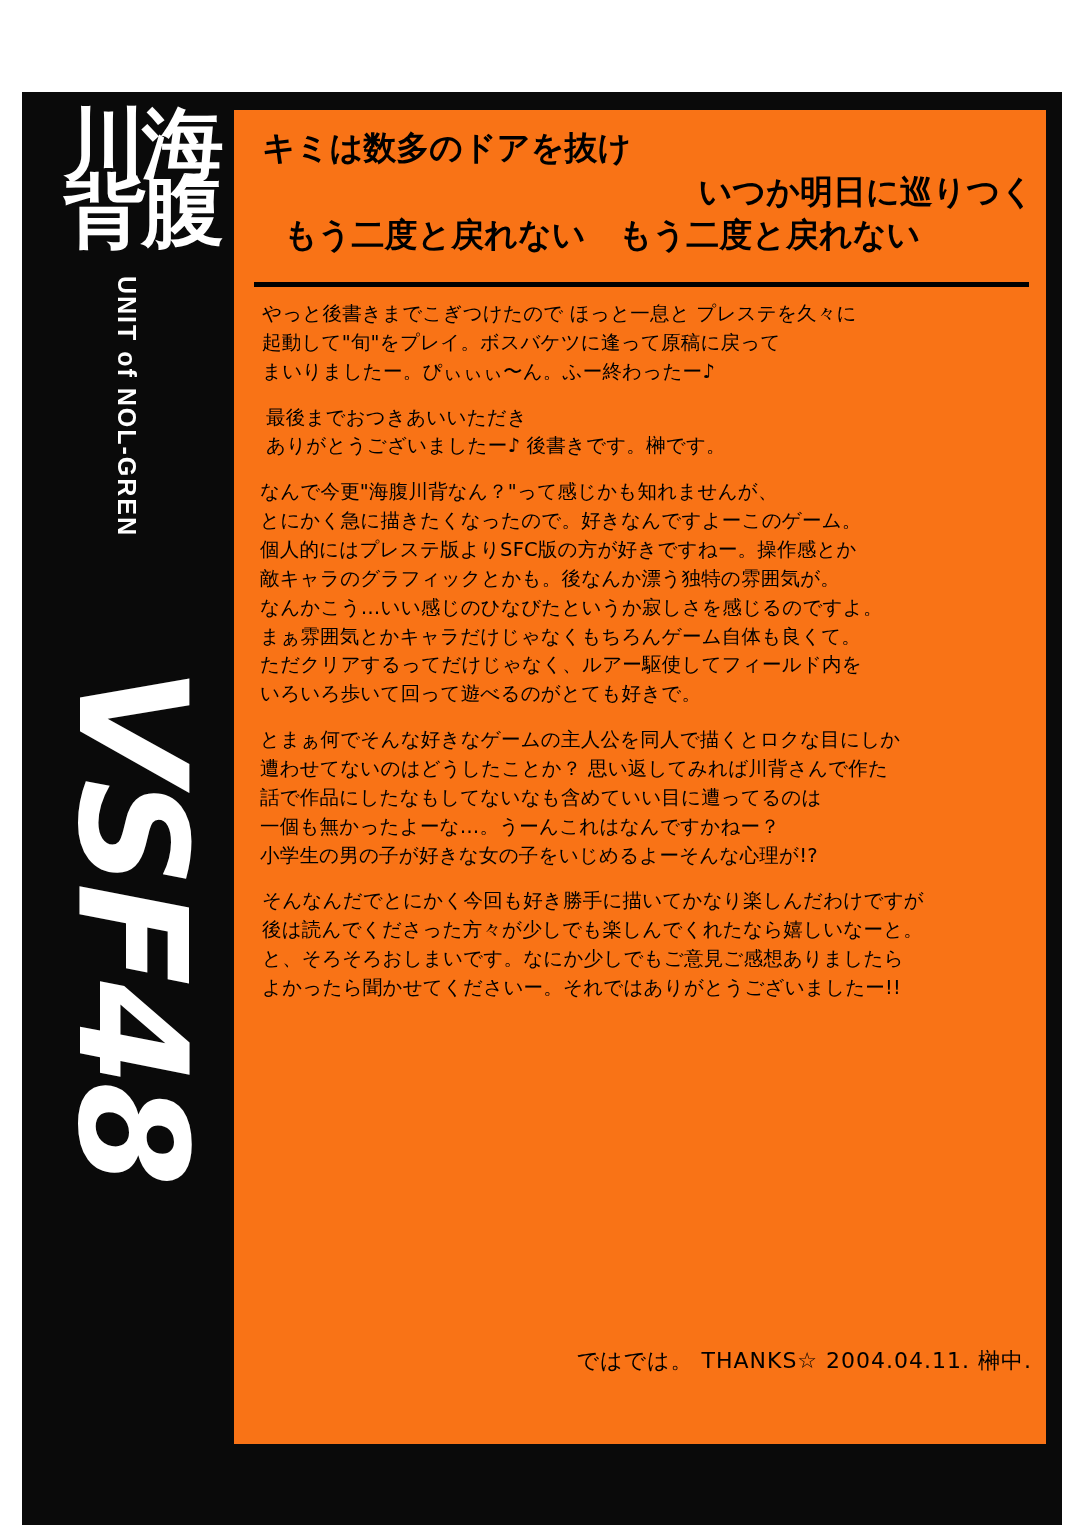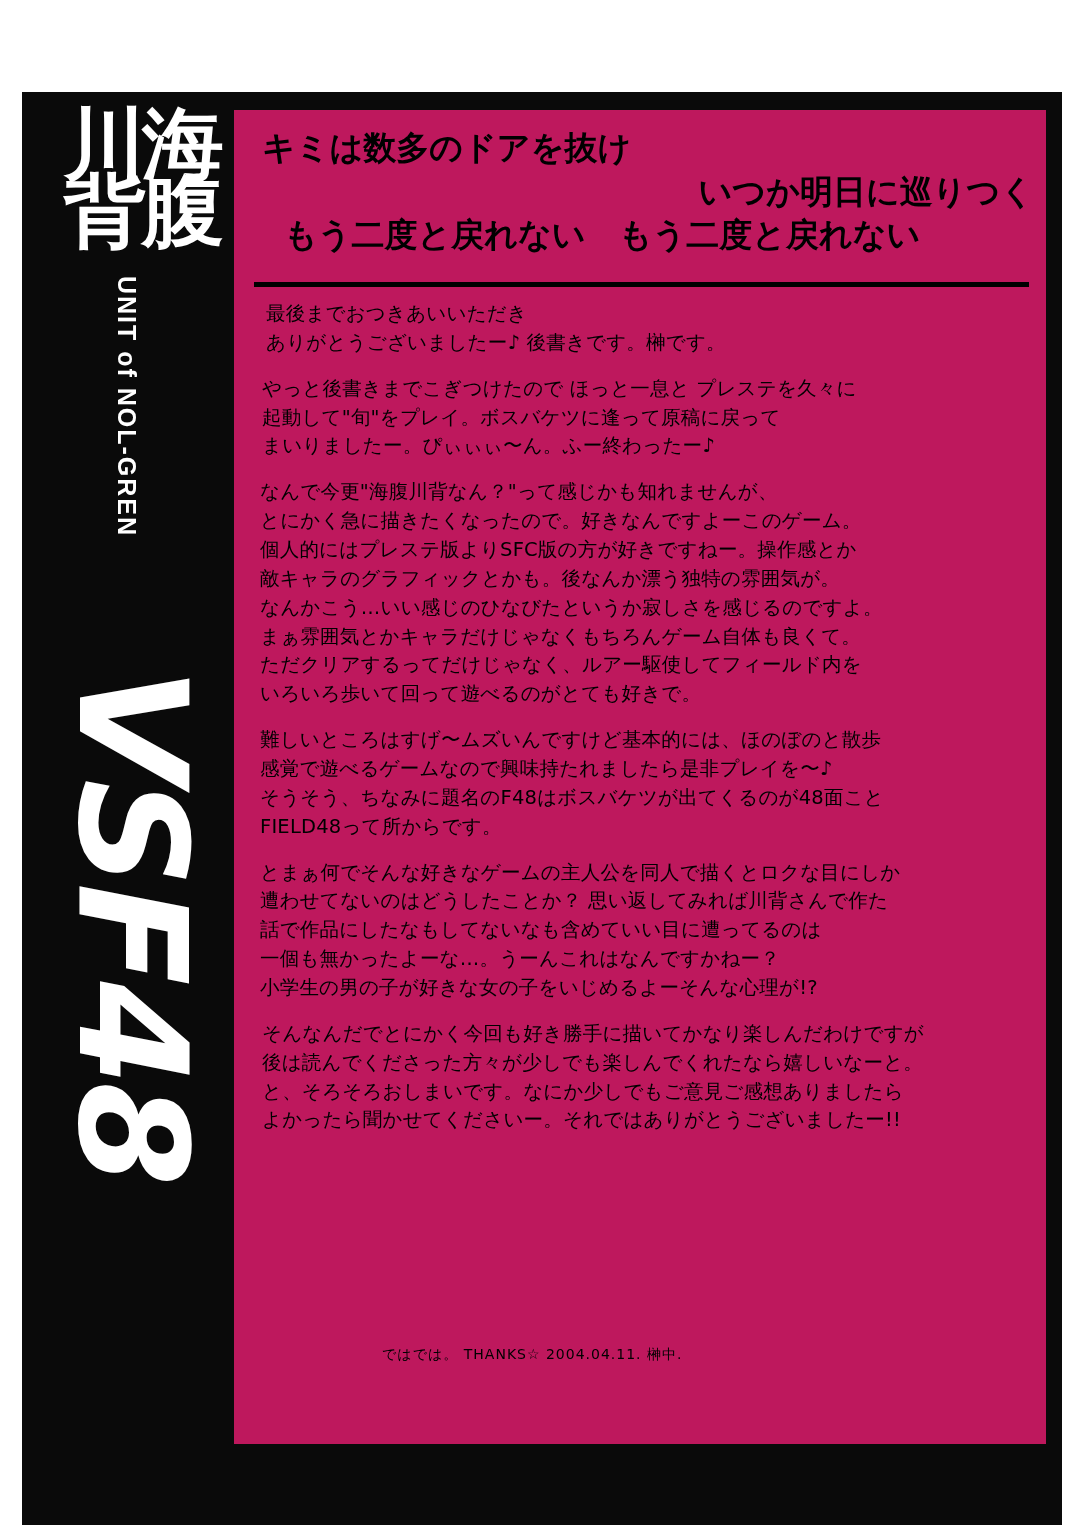--- a/index.html
+++ b/index.html
@@ -97,21 +97,21 @@
     font-style: italic;
   }
 
   
   .content-card {
     position: absolute;
     left: 234px;
     top: 110px;
     width: 812px;
     height: 1334px;
-    background: #be185d;
+    background: #f97316;
   }
 
   
   .headline {
     position: absolute;
     left: 14px;
     top: 16px;
     width: 786px;
     color: #000;
     font-family: "DejaVu Sans", sans-serif;
@@ -151,26 +151,26 @@
   .para.p1 { padding-left: 16px; }
   .para.p2 { padding-left: 12px; }
   .para.p3 { padding-left: 10px; }
   .para.p4 { padding-left: 10px; }
   .para.p5 { padding-left: 10px; }
   .para.p6 { padding-left: 14px; }
   .para.p7 { padding-left: 12px; }
 
   .signature {
     position: absolute;
-    left: 8px;
+    left: 16px;
     top: 1236px;
     width: 782px;
-    text-align: left;
-    font-family: "DejaVu Sans", sans-serif;
-    font-size: 14px;
+    text-align: right;
+    font-family: "DejaVu Sans", sans-serif;
+    font-size: 22px;
     color: #000;
     letter-spacing: 1px;
   }
   .signature .sig-inner {
     display: inline-block;
     padding-left: 140px;
   }
 </style>
 </head>
 <body>
@@ -202,37 +202,33 @@
 
     <div class="headline">
       <div class="l1">キミは数多のドアを抜け</div>
       <div class="l2">いつか明日に巡りつく</div>
       <div class="l3">もう二度と戻れない　もう二度と戻れない</div>
     </div>
 
     <div class="headline-rule"></div>
 
     <div class="body-text">
-      <p class="para p1">最後までおつきあいいただき
-ありがとうございましたー♪ 後書きです。榊です。</p>
       <p class="para p2">やっと後書きまでこぎつけたので ほっと一息と プレステを久々に
 起動して"旬"をプレイ。ボスバケツに逢って原稿に戻って
 まいりましたー。ぴぃぃぃ〜ん。ふー終わったー♪</p>
+      <p class="para p1">最後までおつきあいいただき
+ありがとうございましたー♪ 後書きです。榊です。</p>
       <p class="para p3">なんで今更"海腹川背なん？"って感じかも知れませんが、
 とにかく急に描きたくなったので。好きなんですよーこのゲーム。
 個人的にはプレステ版よりSFC版の方が好きですねー。操作感とか
 敵キャラのグラフィックとかも。後なんか漂う独特の雰囲気が。
 なんかこう…いい感じのひなびたというか寂しさを感じるのですよ。
 まぁ雰囲気とかキャラだけじゃなくもちろんゲーム自体も良くて。
 ただクリアするってだけじゃなく、ルアー駆使してフィールド内を
 いろいろ歩いて回って遊べるのがとても好きで。</p>
-      <p class="para p4">難しいところはすげ〜ムズいんですけど基本的には、ほのぼのと散歩
-感覚で遊べるゲームなので興味持たれましたら是非プレイを〜♪
-そうそう、ちなみに題名のF48はボスバケツが出てくるのが48面こと
-FIELD48って所からです。</p>
       <p class="para p5">とまぁ何でそんな好きなゲームの主人公を同人で描くとロクな目にしか
 遭わせてないのはどうしたことか？ 思い返してみれば川背さんで作た
 話で作品にしたなもしてないなも含めていい目に遭ってるのは
 一個も無かったよーな…。うーんこれはなんですかねー？
 小学生の男の子が好きな女の子をいじめるよーそんな心理が!?</p>
       <p class="para p7">そんなんだでとにかく今回も好き勝手に描いてかなり楽しんだわけですが
 後は読んでくださった方々が少しでも楽しんでくれたなら嬉しいなーと。
 と、そろそろおしまいです。なにか少しでもご意見ご感想ありましたら
 よかったら聞かせてくださいー。それではありがとうございましたー!!</p>
     </div>

